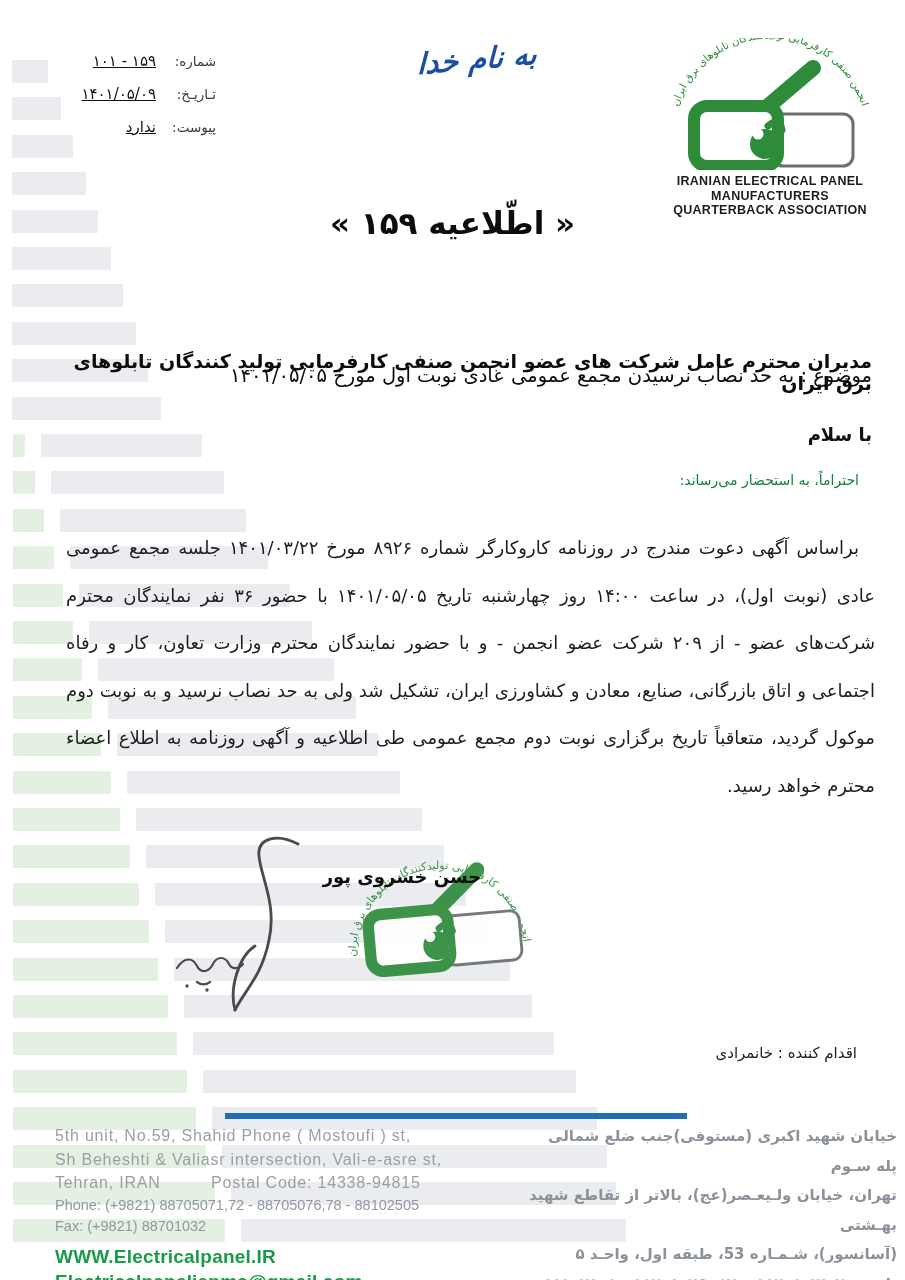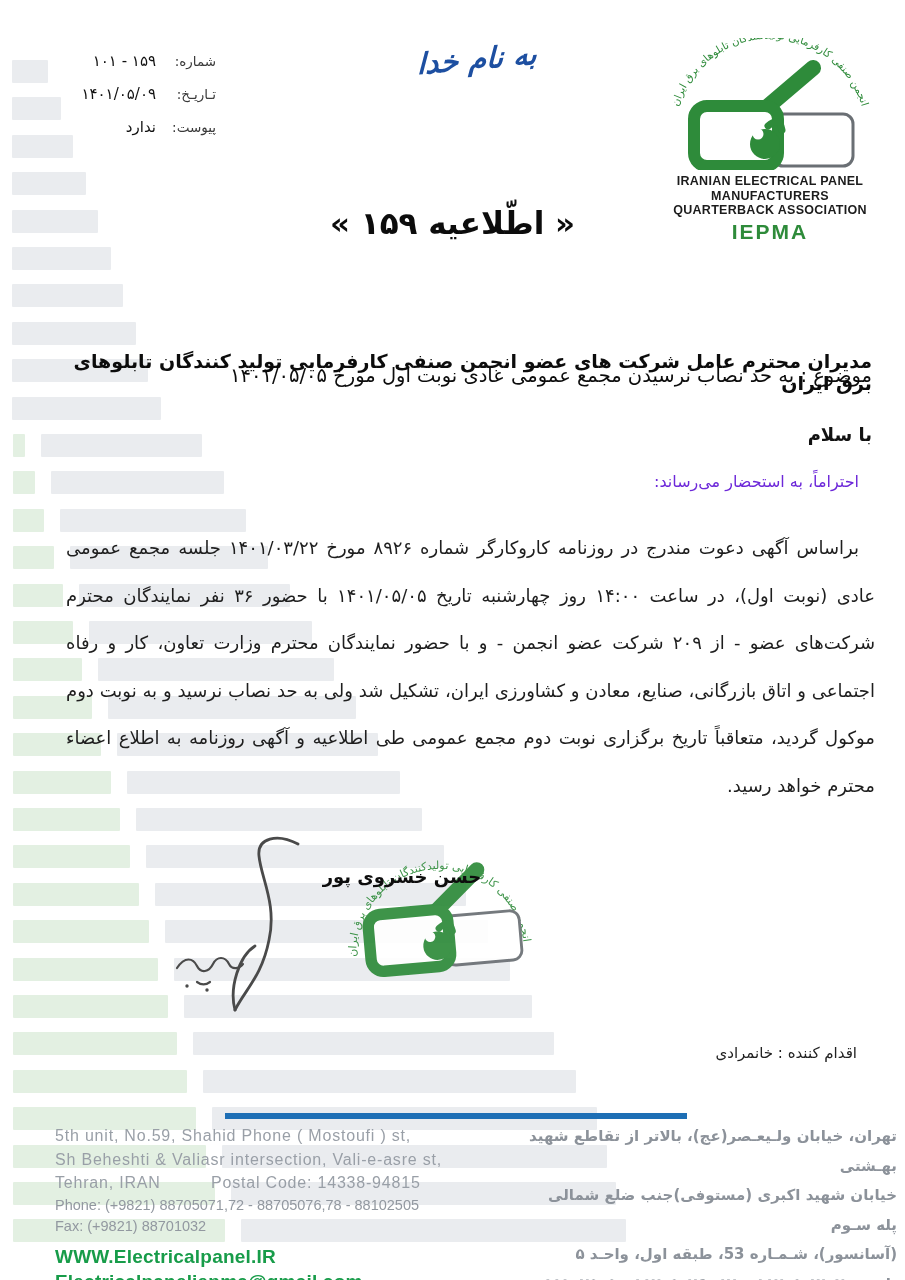--- a/index.html
+++ b/index.html
@@ -4,41 +4,41 @@
 <style>
   html,body{margin:0;padding:0;background:#fff;}
   .page{position:relative;width:905px;height:1280px;background:#fff;overflow:hidden;
         font-family:"DejaVu Sans",sans-serif;}
   .fa{direction:rtl;font-family:"DejaVu Sans",sans-serif;}
   .stripe{position:absolute;border-radius:1px;}
   
   .hdr-fields{position:absolute;left:58px;top:52px;width:158px;}
   .hdr-row{display:flex;direction:rtl;align-items:baseline;height:33px;}
   .hdr-label{width:60px;font-size:13.5px;color:#3a3a3a;text-align:right;}
-  .hdr-value{flex:1;font-size:15px;color:#111;text-align:right;padding-left:4px;}
+  .hdr-value{flex:1;font-size:15px;color:#111;text-align:right;padding-left:4px;text-decoration:underline;}
   
   .bismillah{position:absolute;left:382px;top:42px;width:190px;text-align:center;
              color:#1d4fa1;font-size:29px;font-weight:bold;font-style:italic;
              transform:rotate(-5deg) skewX(-6deg);}
   
   .logo{position:absolute;left:648px;top:38px;width:244px;text-align:center;}
   .logo-cap{font-size:12.5px;font-weight:bold;color:#1c1c1c;line-height:14.5px;
             letter-spacing:.3px;font-family:"Liberation Sans",sans-serif;}
   .logo-acronym{font-size:21px;font-weight:bold;color:#2e8b3a;letter-spacing:2px;
                 margin-top:2px;font-family:"Liberation Sans",sans-serif;}
   
   .title{position:absolute;left:0;top:205px;width:100%;text-align:center;
          font-size:31px;font-weight:bold;color:#0c0c0c;direction:rtl;}
   .addressee{position:absolute;right:33px;left:60px;top:302px;text-align:right;
              font-size:19px;font-weight:bold;color:#0c0c0c;direction:rtl;margin-top:48px;}
   .subject{position:absolute;right:33px;left:60px;top:364px;text-align:right;
            font-size:19.5px;font-weight:normal;color:#0c0c0c;direction:rtl;}
   .salutation{position:absolute;right:33px;top:424px;font-size:18px;font-weight:bold;
               color:#111;direction:rtl;}
-  .intro{position:absolute;right:46px;top:472px;font-size:16px;color:#6d28d9;direction:rtl;}
+  .intro{position:absolute;right:46px;top:472px;font-size:14px;color:#15803d;direction:rtl;}
   .bodytext{position:absolute;left:66px;right:30px;top:524px;direction:rtl;
             text-align:justify;text-indent:16px;font-size:18px;line-height:47.5px;color:#1e1e1e;}
   
   .stamp{position:absolute;left:332px;top:838px;width:210px;height:160px;
          transform:rotate(-5deg);opacity:.92;z-index:1;}
   .sig-block{position:absolute;left:318px;top:856px;width:168px;text-align:center;
              direction:rtl;font-weight:bold;font-size:18px;color:#0d0d0d;
              line-height:42px;z-index:2;}
   .handwriting{position:absolute;left:165px;top:828px;z-index:3;}
   .handler{position:absolute;right:48px;top:1044px;font-size:15px;color:#222;direction:rtl;}
@@ -149,21 +149,20 @@
         </g>
       </defs>
       <text font-size="10.5" fill="#2e8b3a" font-family="DejaVu Sans, sans-serif">
         <textPath href="#arcA" startOffset="50%" text-anchor="middle">انجمن صنفی کارفرمایی تولیدکنندگان تابلوهای برق ایران</textPath>
       </text>
       <use href="#panel-icon" transform="translate(40,58)"></use>
     </svg>
     <div class="logo-cap">IRANIAN ELECTRICAL PANEL</div>
     <div class="logo-cap">MANUFACTURERS</div>
     <div class="logo-cap">QUARTERBACK ASSOCIATION</div>
-    <div class="logo-acronym">IEPMA</div>
   </div>
 
   <div class="title fa">« اطّلاعیه ۱۵۹ »</div>
   <div class="addressee fa">مدیران محترم عامل شرکت های عضو انجمن صنفی کارفرمایی تولید کنندگان تابلوهای برق ایران</div>
   <div class="subject fa">موضوع : به حد نصاب نرسیدن مجمع عمومی عادی نوبت اول مورخ ۱۴۰۱/۰۵/۰۵</div>
   <div class="salutation fa">با سلام</div>
   <div class="intro fa">احتراماً، به استحضار می‌رساند:</div>
 
   <div class="bodytext fa">براساس آگهی دعوت مندرج در روزنامه کاروکارگر شماره ۸۹۲۶ مورخ ۱۴۰۱/۰۳/۲۲ جلسه مجمع عمومی عادی (نوبت اول)، در ساعت ۱۴:۰۰ روز چهارشنبه تاریخ ۱۴۰۱/۰۵/۰۵ با حضور ۳۶ نفر نمایندگان محترم شرکت‌های عضو - از ۲۰۹ شرکت عضو انجمن - و با حضور نمایندگان محترم وزارت تعاون، کار و رفاه اجتماعی و اتاق بازرگانی، صنایع، معادن و کشاورزی ایران، تشکیل شد ولی به حد نصاب نرسید و به نوبت دوم موکول گردید، متعاقباً تاریخ برگزاری نوبت دوم مجمع عمومی طی اطلاعیه و آگهی روزنامه به اطلاع اعضاء محترم خواهد رسید.</div>
 
@@ -200,20 +199,20 @@
     <div class="en-addr">Sh Beheshti &amp; Valiasr intersection, Vali-e-asre st,</div>
     <div class="en-addr">Tehran, IRAN   Postal Code: 14338-94815</div>
     <div class="en-tel">Phone: (+9821) 88705071,72 - 88705076,78 - 88102505</div>
     <div class="en-tel">Fax: (+9821) 88701032</div>
     <div class="gap"></div>
     <div class="en-link">WWW.Electricalpanel.IR</div>
     <div class="en-link">Electricalpaneliepma@gmail.com</div>
   </div>
 
   <div class="footer-fa fa">
+    <div>خیابان شهید اکبری (مستوفی)جنب ضلع شمالی پله سـوم</div>
     <div>تهران، خیابان ولـیعـصر(عج)، بالاتر از تقاطع شهید بهـشتی</div>
-    <div>خیابان شهید اکبری (مستوفی)جنب ضلع شمالی پله سـوم</div>
     <div>(آسانسور)، شـمـاره 53، طبقه اول، واحـد ۵</div>
     <div>تلفن : ۲-۸۸۷۰۵۰۷۱ - ۷۸ و۸۸۷۰۵۰۷۶ - ۸۸۱۰۲۵۰۵ (۰۲۱)</div>
 
   </div>
 
 </div>
 
 </body></html>

